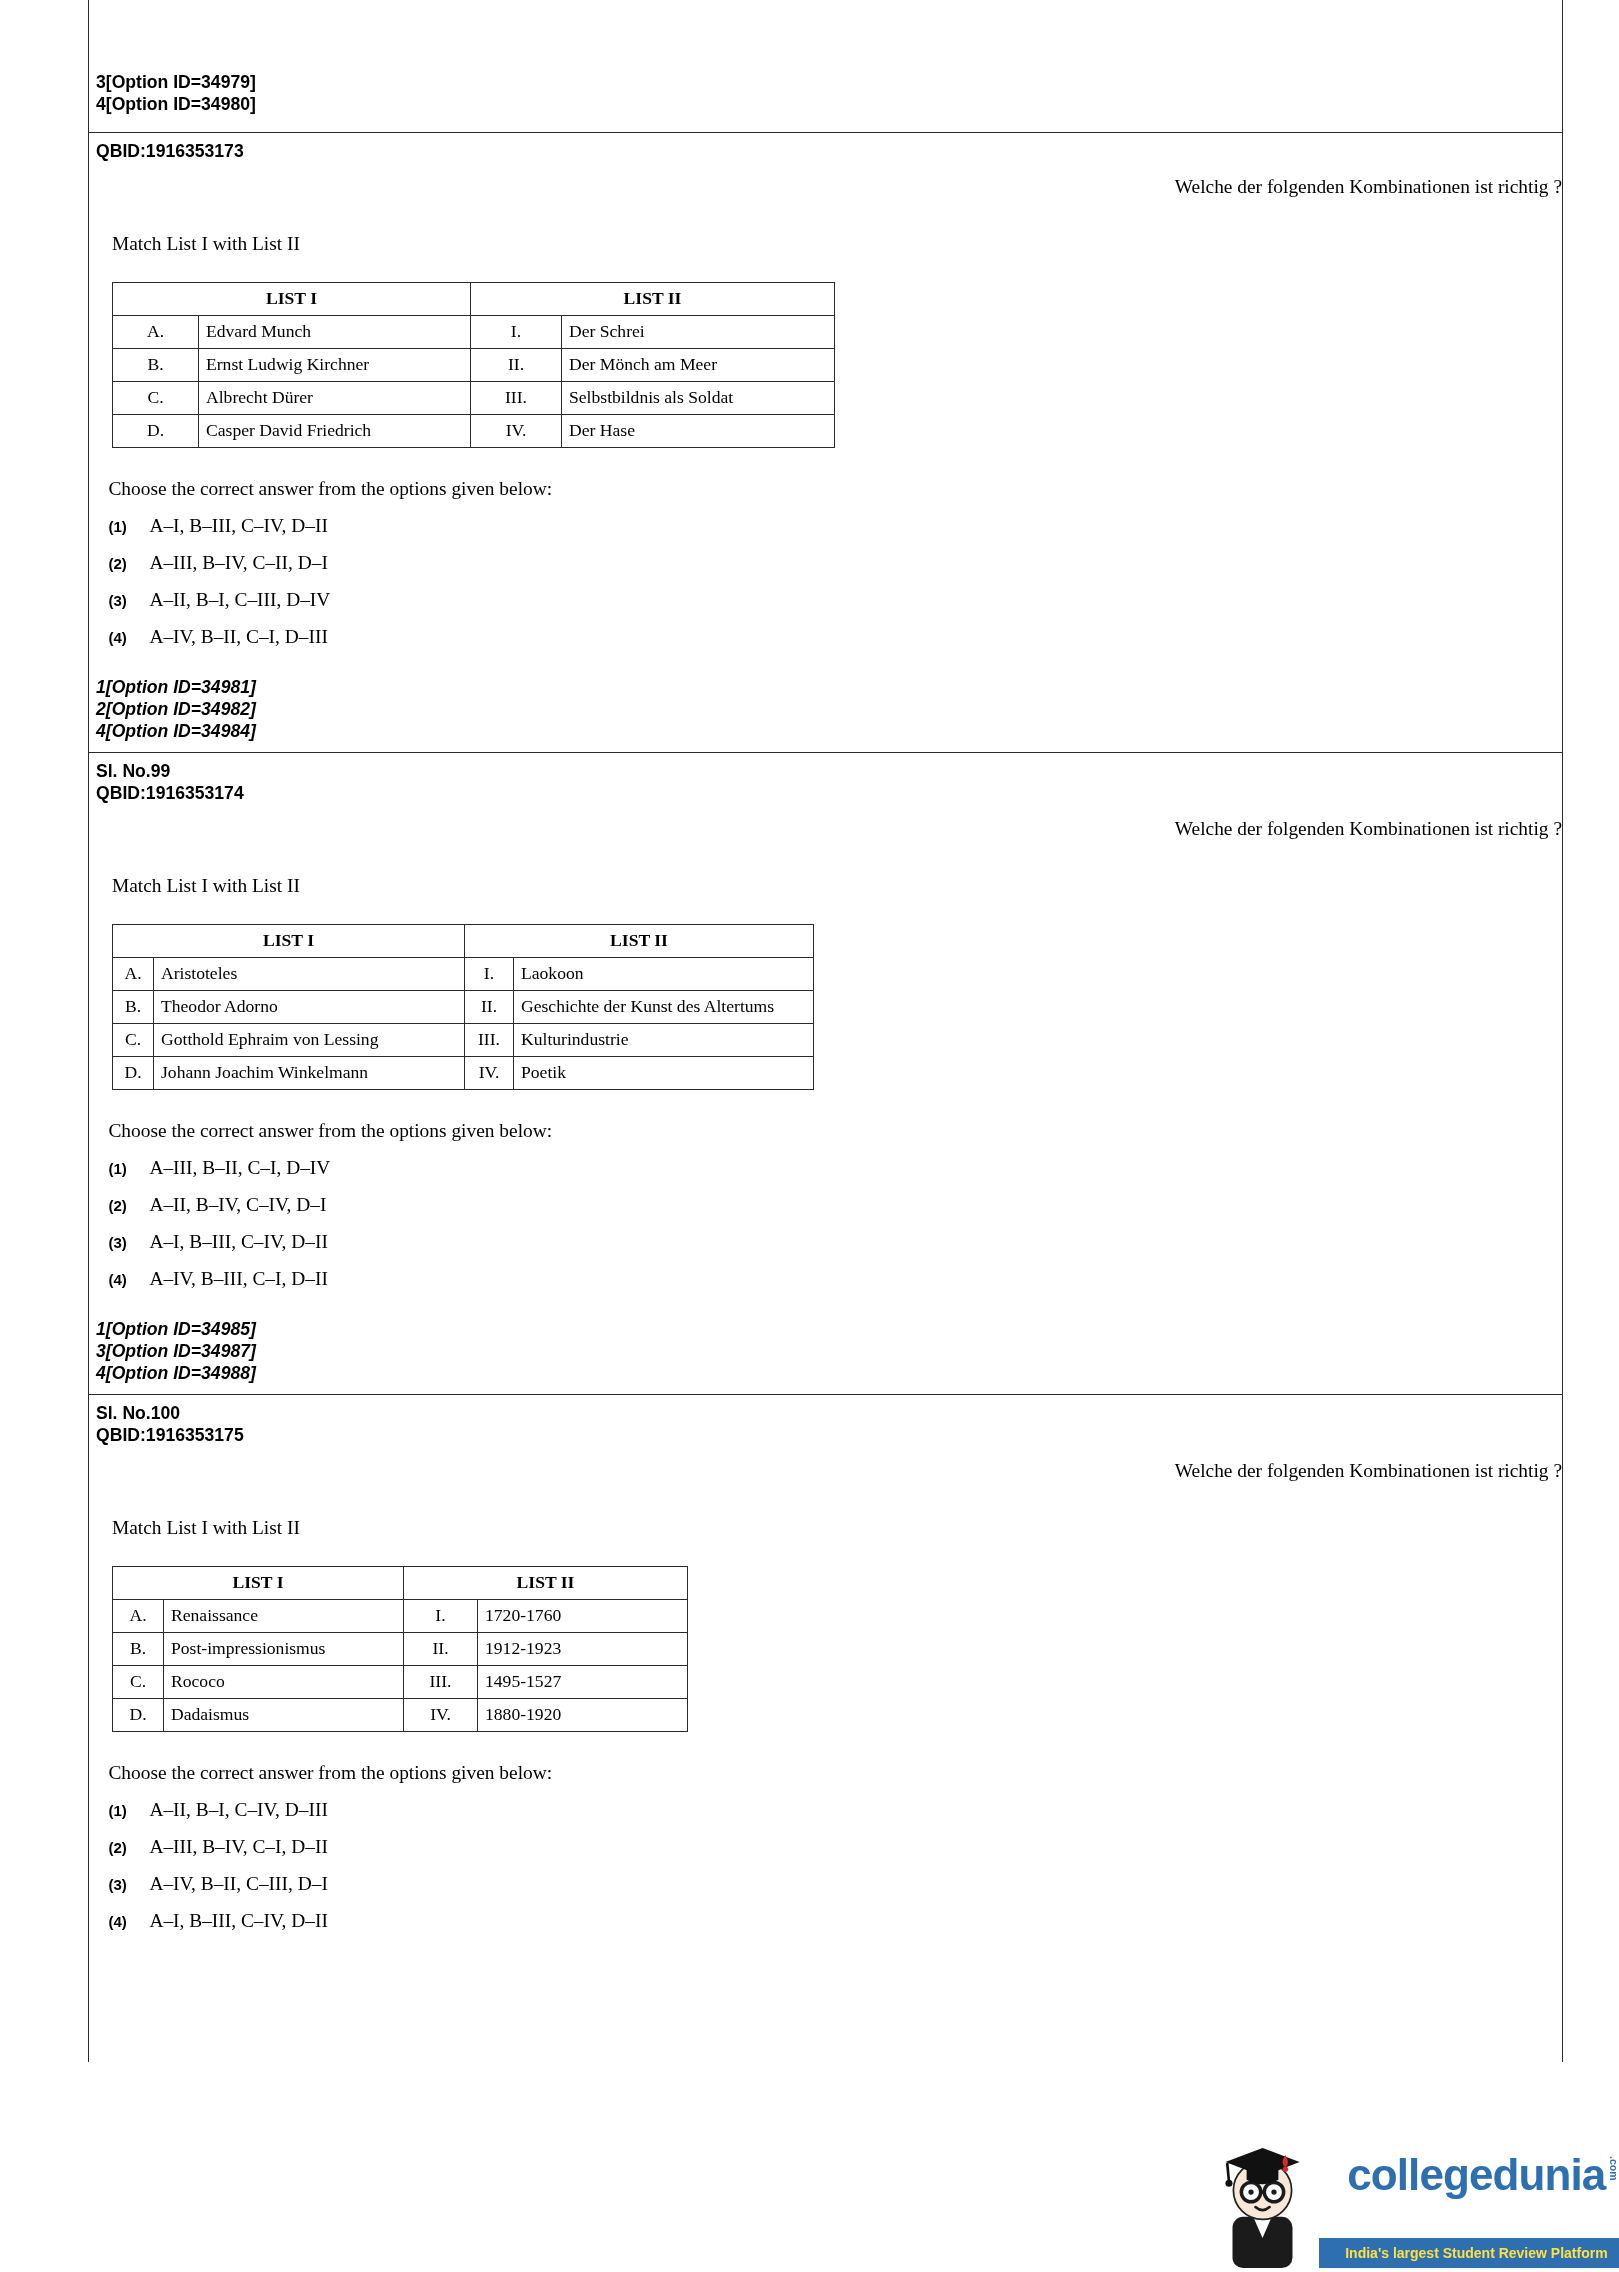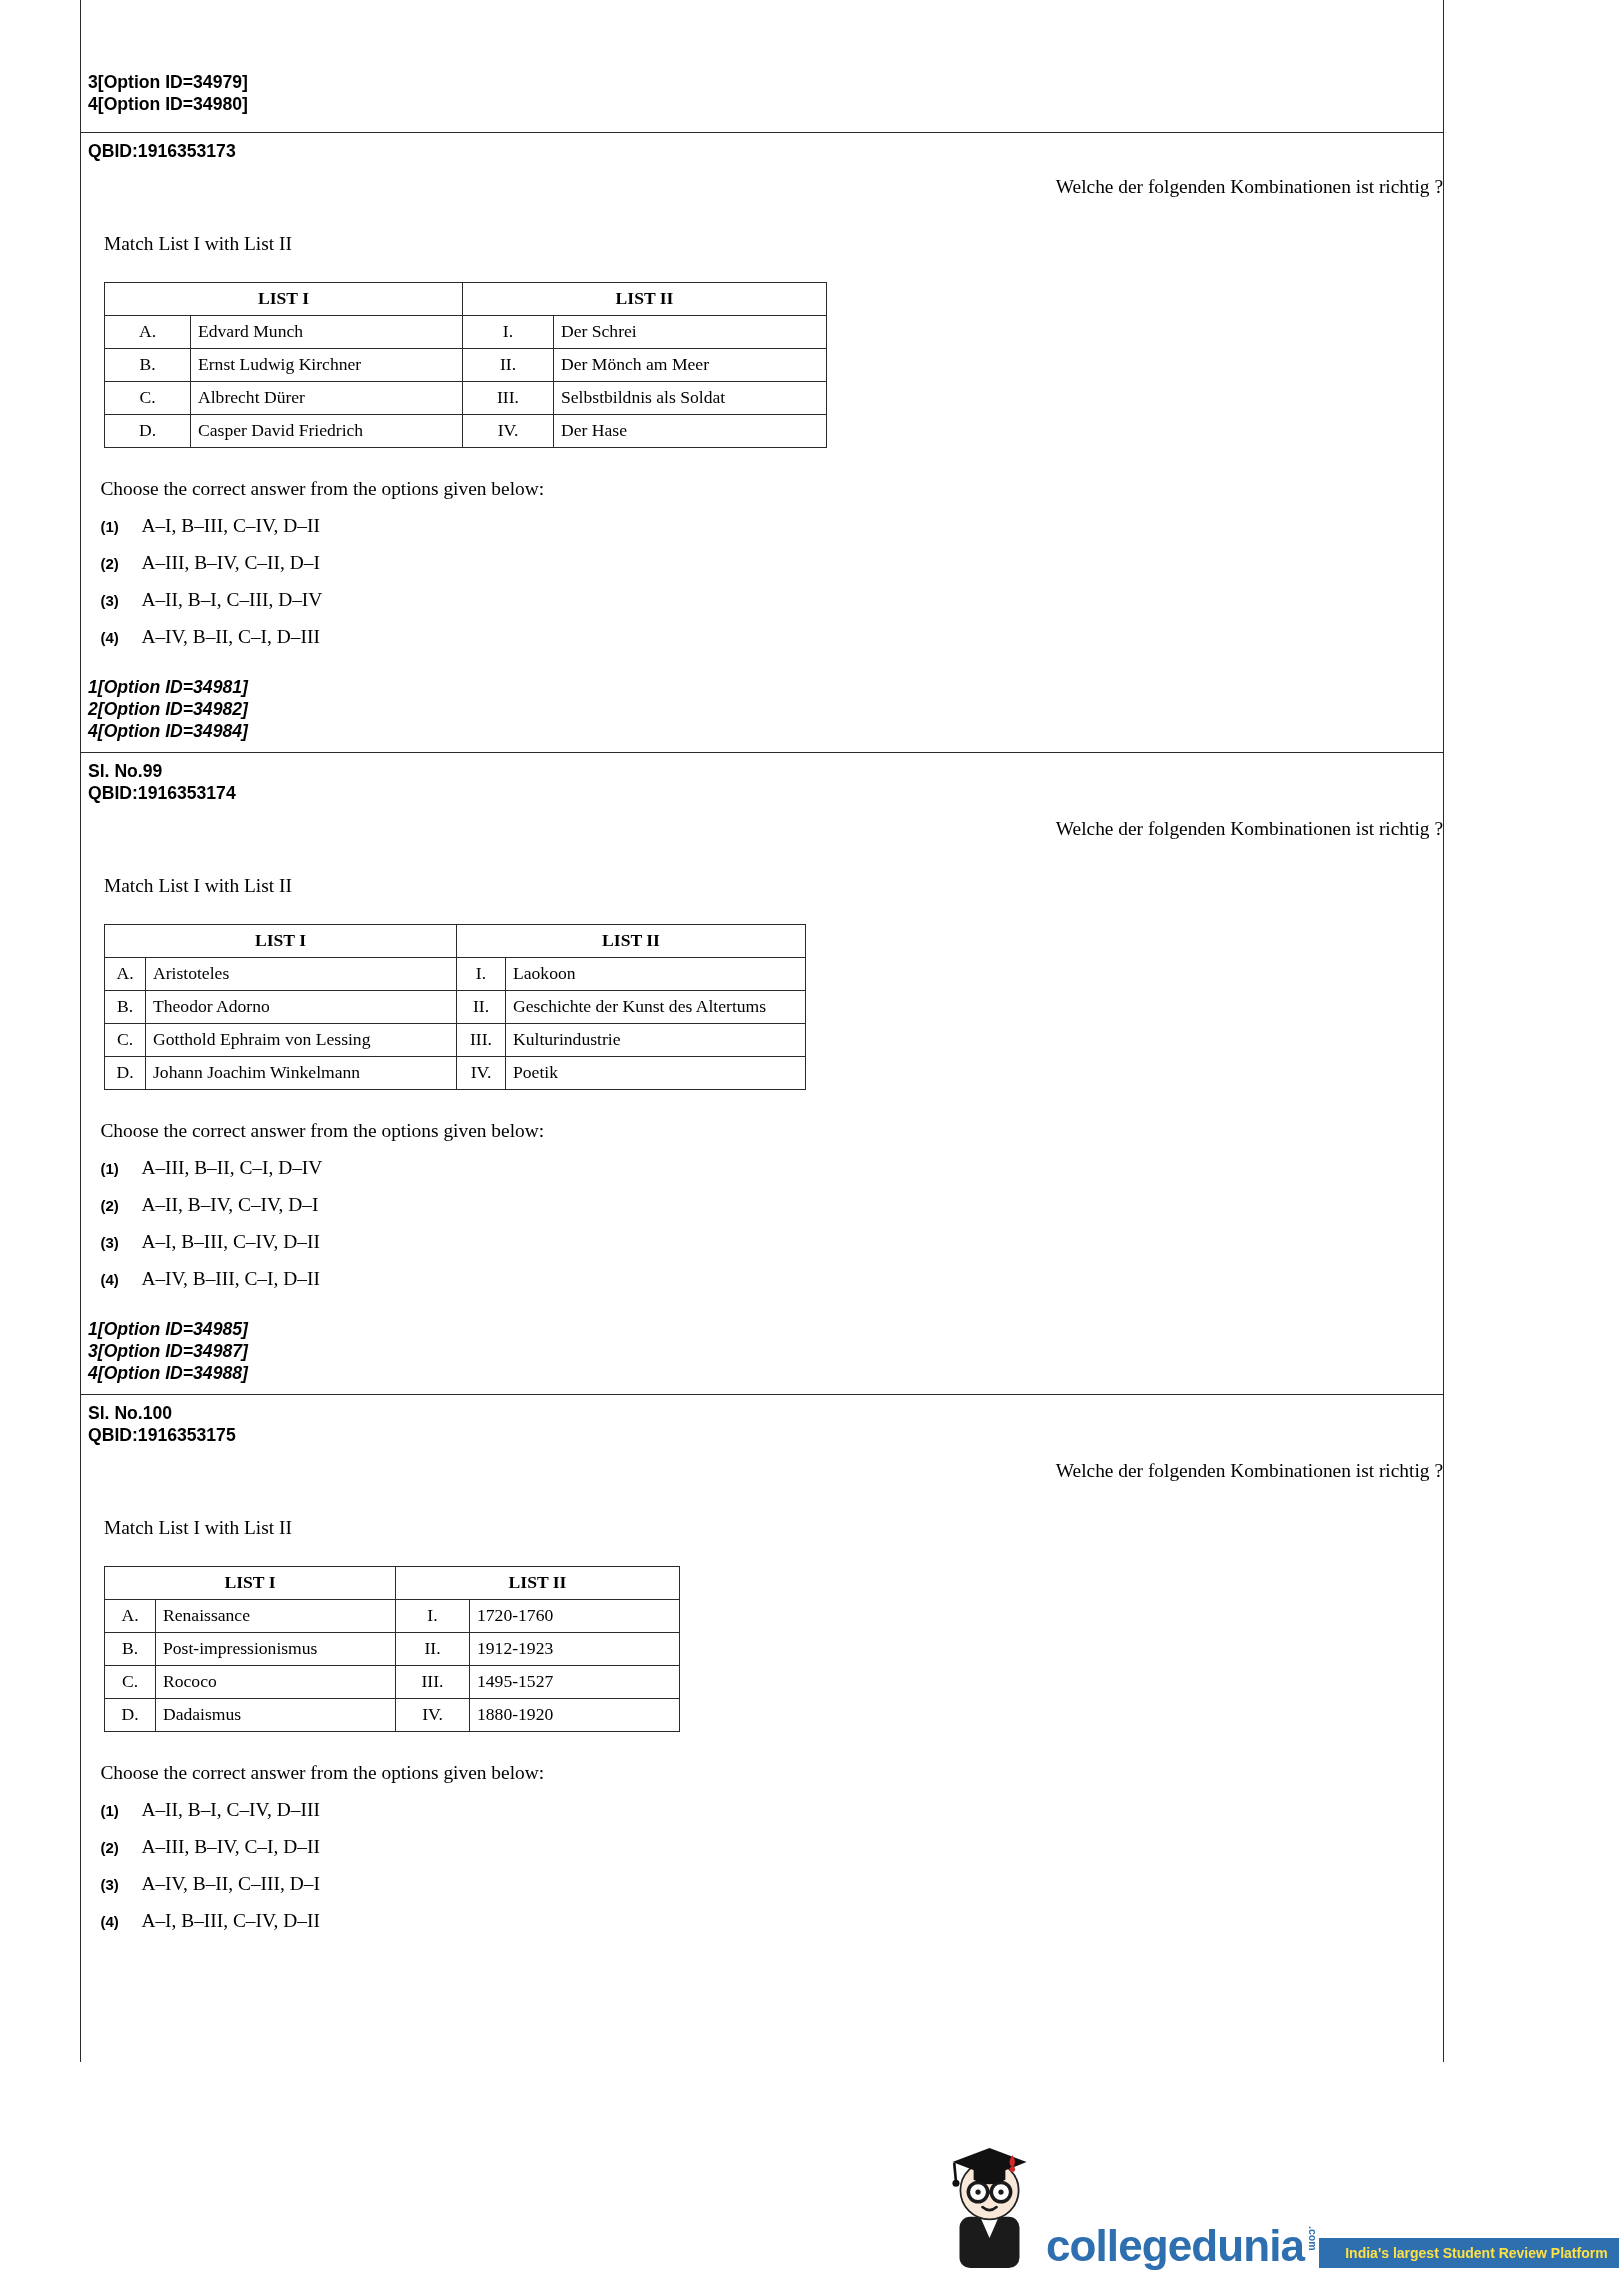--- a/index.html
+++ b/index.html
@@ -2,21 +2,21 @@
 <html style="font-size:14px"><head>
 <meta charset="utf-8">
 <style>
   html,body{margin:0;padding:0;}
   body{
     width:1620px;height:2273px;position:relative;background:#ffffff;color:#000;
     font-family:"Liberation Serif",serif;overflow:hidden;
   }
   
   .qtable{
-    position:absolute;left:80px;top:0;width:1364px;height:2062px;box-sizing:border-box;
+    position:absolute;left:88px;top:0;width:1475px;height:2062px;box-sizing:border-box;
     border-left:1.8px solid #2a2a2a;border-right:1.8px solid #2a2a2a;overflow:hidden;
   }
   .carry{height:132px;box-sizing:border-box;padding:71px 0 0 7px;}
   .bold-line{
     font-family:"Liberation Sans",sans-serif;font-weight:700;font-size:17.6px;line-height:22px;
     white-space:nowrap;
   }
   .question{border-top:1.8px solid #2a2a2a;padding:7px 0 10.6px 7px;box-sizing:border-box;}
   .qtext{font-size:19.4px;margin:14px 0 0 16px;text-align:right;}
   .match{font-size:19.4px;margin:35px 0 0 16px;}
@@ -29,21 +29,21 @@
   .c-letter,.c-num{text-align:center;}
   .choose{font-size:19.4px;margin:30px 0 0 12.4px;}
   .opt{margin:15px 0 0 12.4px;display:flex;align-items:baseline;}
   .omark{font-family:"Liberation Sans",sans-serif;font-weight:700;font-size:15px;width:41px;flex:none;}
   .otext{font-size:19.4px;}
   .oids{margin-top:28px;font-style:italic;}
   .q-last{padding-bottom:41px;}
 
   
   .footer{position:absolute;right:0;bottom:5.3px;display:flex;align-items:flex-end;gap:7px;}
-  .brandcol{display:flex;flex-direction:row;align-items:flex-end;}
+  .brandcol{display:flex;flex-direction:column;align-items:flex-end;gap:32px;}
   .brandrow{display:flex;align-items:flex-start;}
   .brand{
     font-family:"Liberation Sans",sans-serif;font-weight:700;font-size:44px;line-height:1;
     color:#2e6fb0;letter-spacing:-0.9px;
   }
   .suffix{
     writing-mode:vertical-rl;font-family:"Liberation Sans",sans-serif;font-weight:700;
     font-size:10.6px;color:#2e6fb0;margin:2.6px 0 0 2.6px;
   }
   .tagline-bar{

